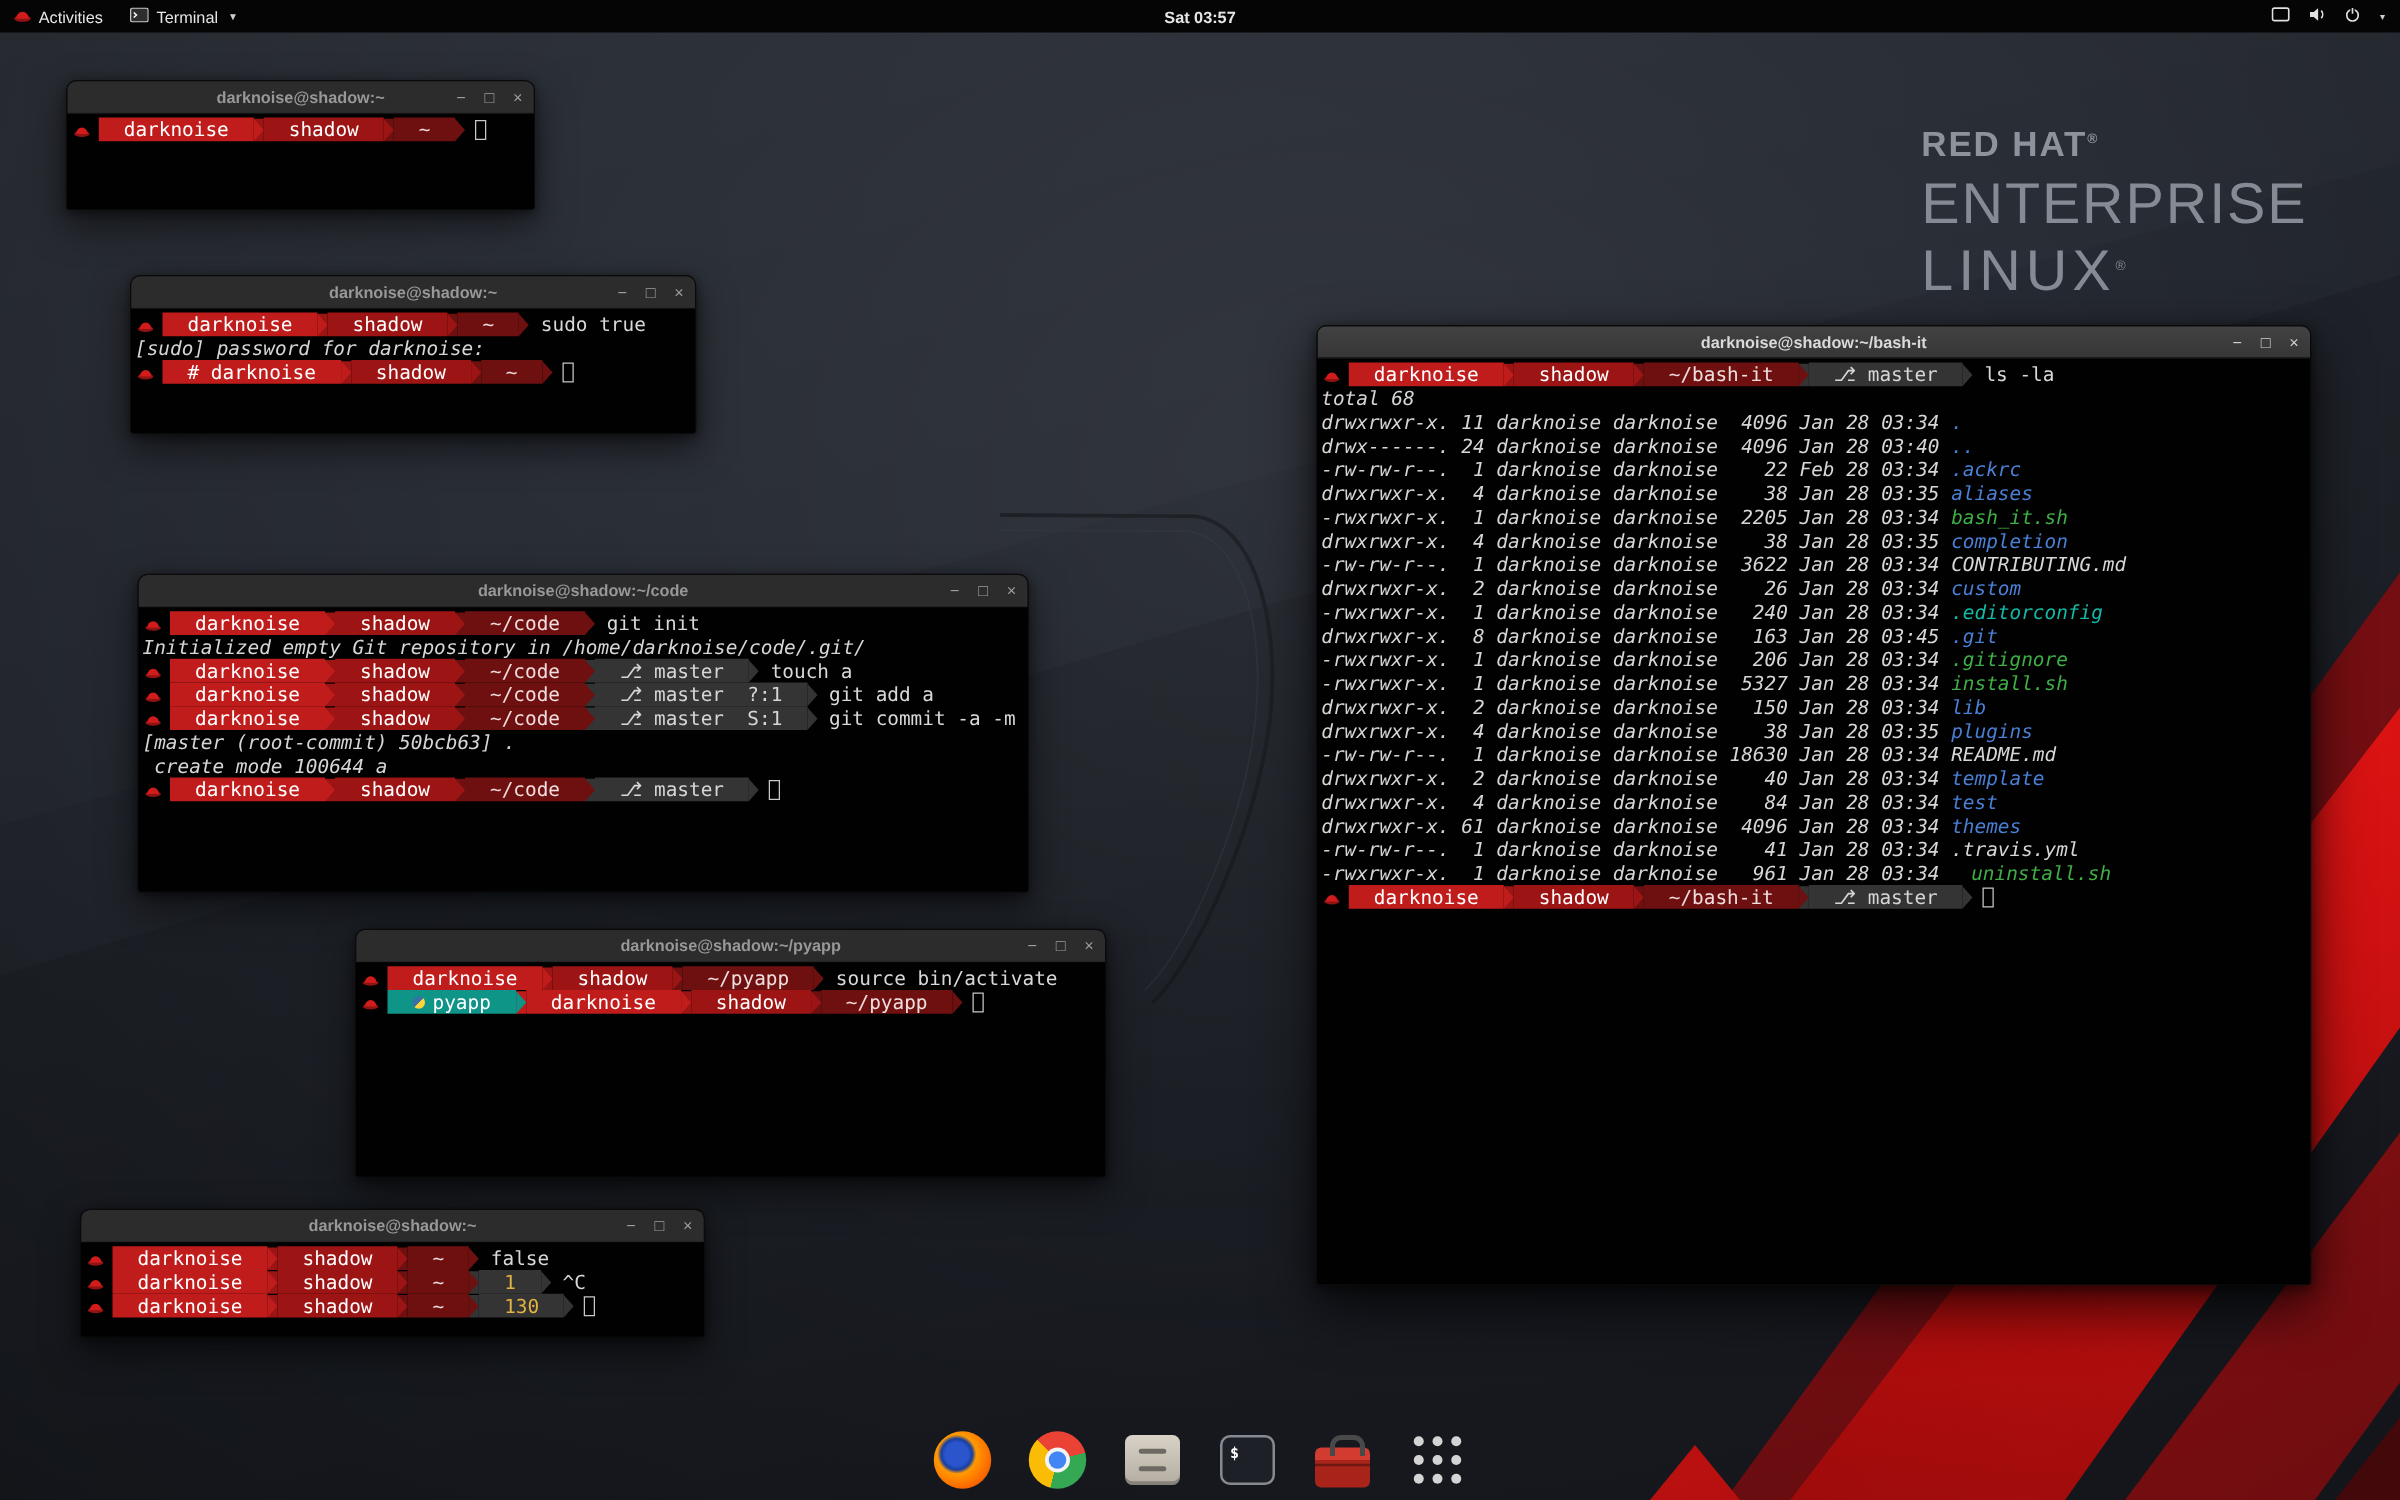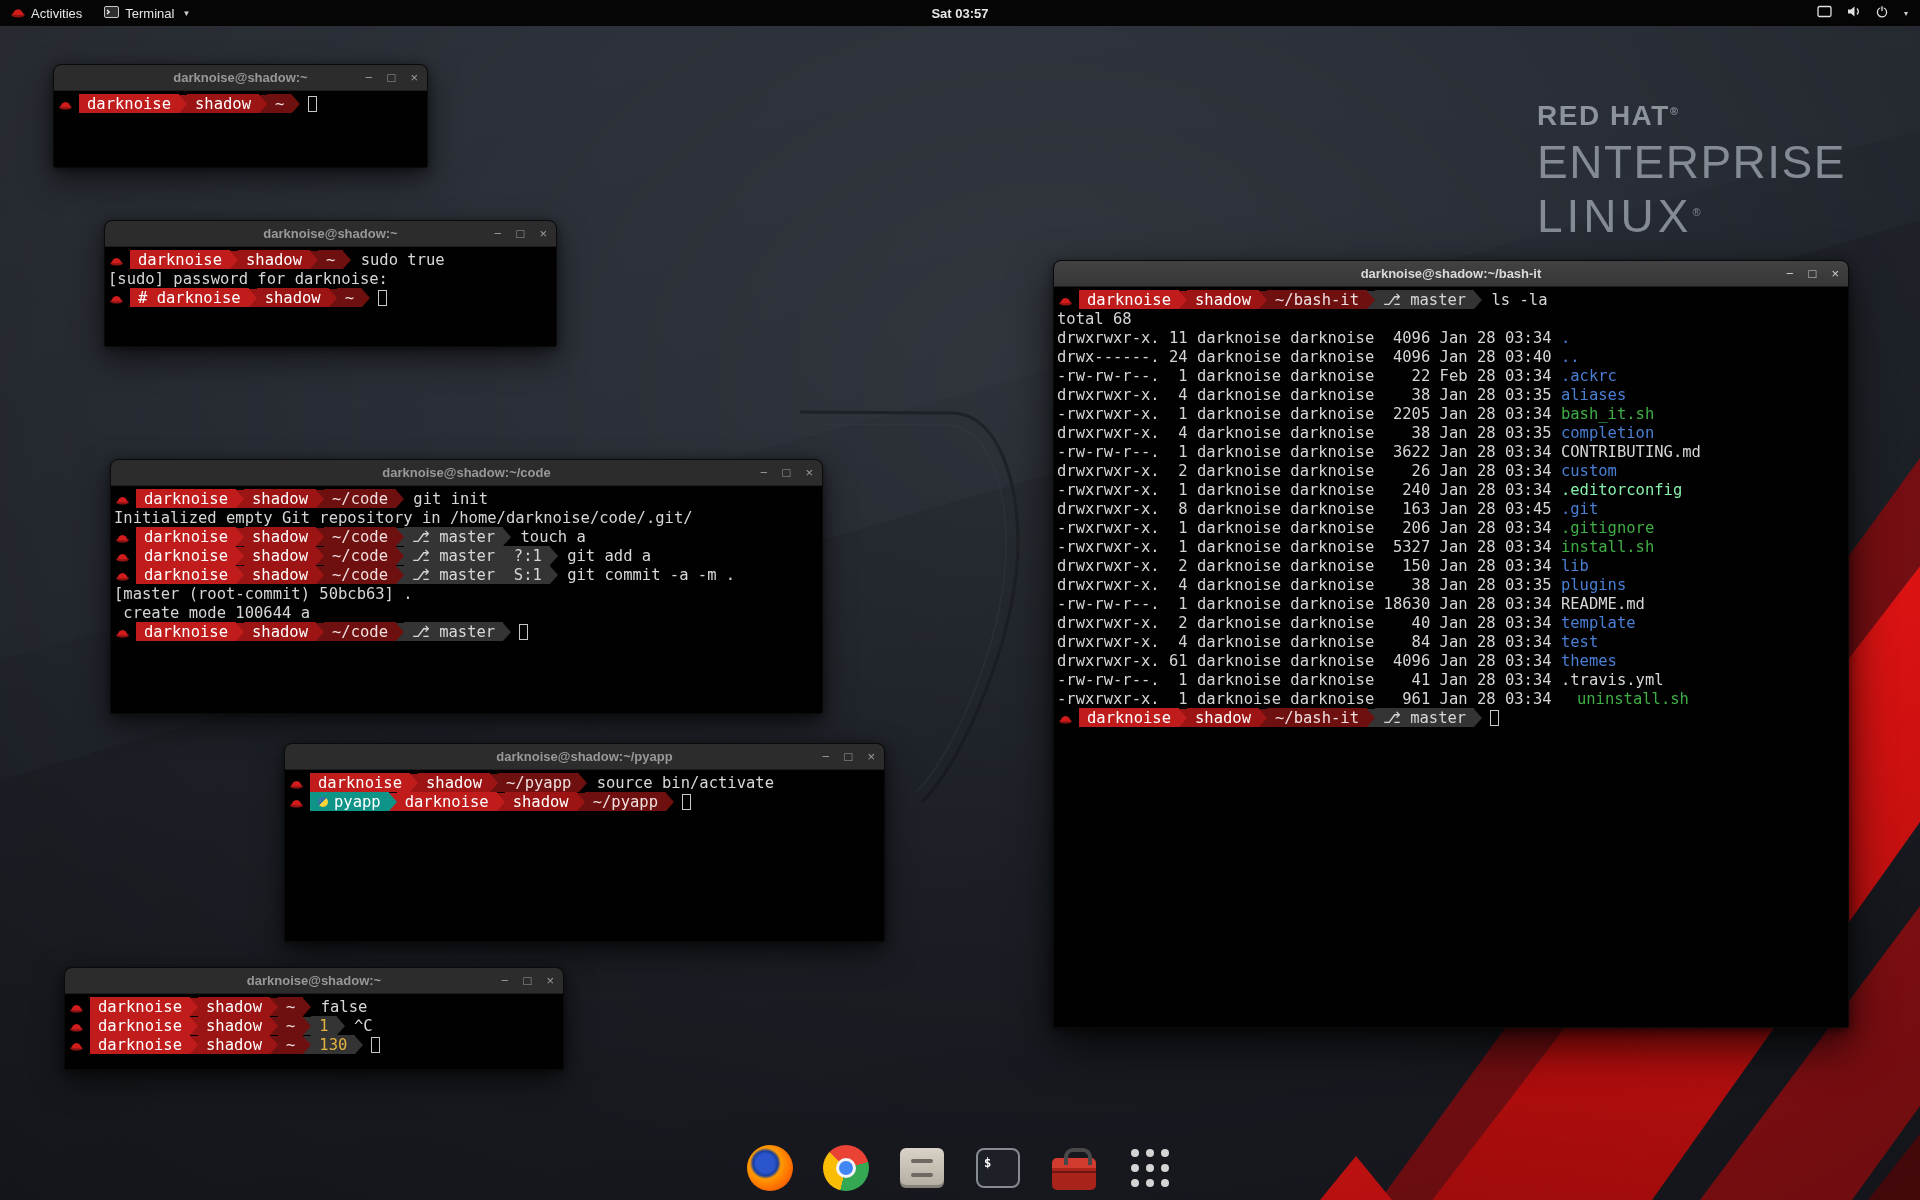--- a/index.html
+++ b/index.html
@@ -36,25 +36,25 @@
   .title { position:absolute; inset:0; display:flex; align-items:center; justify-content:center;
     font-size:13px; font-weight:bold; color:#989898; }
   .window.focused .title { color:#dadada; }
   .controls { position:absolute; right:9px; top:0; height:100%; display:flex; align-items:center; gap:15px; }
   .wbtn { color:#9d9d9d; font-size:13px; line-height:1; cursor:default; }
   .window.focused .wbtn { color:#cfcfcf; }
 
   .term { flex:1; overflow:hidden; padding:3px 2px 2px 3px; border-radius:0 0 2px 2px;
     font-family:"DejaVu Sans Mono",monospace; font-size:15.5px; }
   .line { display:flex; align-items:center; height:19px; white-space:pre; }
-  .pseg { height:19px; display:flex; align-items:center; padding:0 8px; white-space:pre; }
+  .pseg { height:19px; display:flex; align-items:center; padding:0 20px; white-space:pre; }
   .psep { width:0; height:0; flex:0 0 auto;
     border-top:9.5px solid transparent; border-bottom:9.5px solid transparent; border-left:8px solid transparent; }
   .cmd { color:#d8d8d8; white-space:pre; }
-  .txt { white-space:pre; }
+  .txt { white-space:pre;font-style:italic; }
   .cursor { width:9px; height:16px; border:1px solid #c8c8c8; margin-left:8px; flex:0 0 auto; }
   .hat { width:15px; height:12px; margin:0 5px 0 2px; display:flex; align-items:flex-end; flex:0 0 auto; }
   .pydot { width:10px; height:10px; border-radius:50%; margin-right:6px; flex:0 0 auto;
     background:linear-gradient(135deg,#3572a5 50%,#ffd43b 50%); }
 
   
   #w0 { left:53px;   top:64px;  width:375px; height:104px; }
   #w1 { left:104px;  top:220px; width:453px; height:127px; }
   #w2 { left:110px;  top:459px; width:713px; height:255px; }
   #w3 { left:284px;  top:743px; width:601px; height:199px; }
@@ -292,21 +292,21 @@
           </svg></span><span class="pseg" style="background-color: rgb(192, 28, 28); color: rgb(255, 255, 255);">darknoise</span><span class="psep" style="border-left-color: rgb(192, 28, 28); background-color: rgb(157, 20, 20);"></span><span class="pseg" style="background-color: rgb(157, 20, 20); color: rgb(255, 255, 255);">shadow</span><span class="psep" style="border-left-color: rgb(157, 20, 20); background-color: rgb(111, 16, 16);"></span><span class="pseg" style="background-color: rgb(111, 16, 16); color: rgb(240, 222, 222);">~/bash-it</span><span class="psep" style="border-left-color: rgb(111, 16, 16); background-color: rgb(52, 52, 52);"></span><span class="pseg" style="background-color: rgb(52, 52, 52); color: rgb(214, 214, 214);">⎇ master</span><span class="psep" style="border-left-color: rgb(52, 52, 52);"></span><span class="cmd"> ls -la</span></div>
       <div class="line"><span class="txt">total 68</span></div>
       <div class="line"><span class="txt">drwxrwxr-x. 11 darknoise darknoise  4096 Jan 28 03:34 </span><span class="txt" style="color: rgb(74, 127, 212);">.</span></div>
       <div class="line"><span class="txt">drwx------. 24 darknoise darknoise  4096 Jan 28 03:40 </span><span class="txt" style="color: rgb(74, 127, 212);">..</span></div>
       <div class="line"><span class="txt">-rw-rw-r--.  1 darknoise darknoise    22 Feb 28 03:34 </span><span class="txt" style="color: rgb(74, 127, 212);">.ackrc</span></div>
       <div class="line"><span class="txt">drwxrwxr-x.  4 darknoise darknoise    38 Jan 28 03:35 </span><span class="txt" style="color: rgb(74, 127, 212);">aliases</span></div>
       <div class="line"><span class="txt">-rwxrwxr-x.  1 darknoise darknoise  2205 Jan 28 03:34 </span><span class="txt" style="color: rgb(63, 174, 70);">bash_it.sh</span></div>
       <div class="line"><span class="txt">drwxrwxr-x.  4 darknoise darknoise    38 Jan 28 03:35 </span><span class="txt" style="color: rgb(74, 127, 212);">completion</span></div>
       <div class="line"><span class="txt">-rw-rw-r--.  1 darknoise darknoise  3622 Jan 28 03:34 </span><span class="txt" style="color: rgb(214, 214, 214);">CONTRIBUTING.md</span></div>
       <div class="line"><span class="txt">drwxrwxr-x.  2 darknoise darknoise    26 Jan 28 03:34 </span><span class="txt" style="color: rgb(74, 127, 212);">custom</span></div>
-      <div class="line"><span class="txt">-rwxrwxr-x.  1 darknoise darknoise   240 Jan 28 03:34 </span><span class="txt" style="color: #86efac;">.editorconfig</span></div>
+      <div class="line"><span class="txt">-rwxrwxr-x.  1 darknoise darknoise   240 Jan 28 03:34 </span><span class="txt" style="color: #14b8a6;">.editorconfig</span></div>
       <div class="line"><span class="txt">drwxrwxr-x.  8 darknoise darknoise   163 Jan 28 03:45 </span><span class="txt" style="color: rgb(74, 127, 212);">.git</span></div>
       <div class="line"><span class="txt">-rwxrwxr-x.  1 darknoise darknoise   206 Jan 28 03:34 </span><span class="txt" style="color: rgb(63, 174, 70);">.gitignore</span></div>
       <div class="line"><span class="txt">-rwxrwxr-x.  1 darknoise darknoise  5327 Jan 28 03:34 </span><span class="txt" style="color: rgb(63, 174, 70);">install.sh</span></div>
       <div class="line"><span class="txt">drwxrwxr-x.  2 darknoise darknoise   150 Jan 28 03:34 </span><span class="txt" style="color: rgb(74, 127, 212);">lib</span></div>
       <div class="line"><span class="txt">drwxrwxr-x.  4 darknoise darknoise    38 Jan 28 03:35 </span><span class="txt" style="color: rgb(74, 127, 212);">plugins</span></div>
       <div class="line"><span class="txt">-rw-rw-r--.  1 darknoise darknoise 18630 Jan 28 03:34 </span><span class="txt" style="color: rgb(214, 214, 214);">README.md</span></div>
       <div class="line"><span class="txt">drwxrwxr-x.  2 darknoise darknoise    40 Jan 28 03:34 </span><span class="txt" style="color: rgb(74, 127, 212);">template</span></div>
       <div class="line"><span class="txt">drwxrwxr-x.  4 darknoise darknoise    84 Jan 28 03:34 </span><span class="txt" style="color: rgb(74, 127, 212); text-align: center;">test</span></div>
       <div class="line"><span class="txt">drwxrwxr-x. 61 darknoise darknoise  4096 Jan 28 03:34 </span><span class="txt" style="color: rgb(74, 127, 212);">themes</span></div>
       <div class="line"><span class="txt">-rw-rw-r--.  1 darknoise darknoise    41 Jan 28 03:34 </span><span class="txt" style="color: rgb(214, 214, 214);">.travis.yml</span></div>

